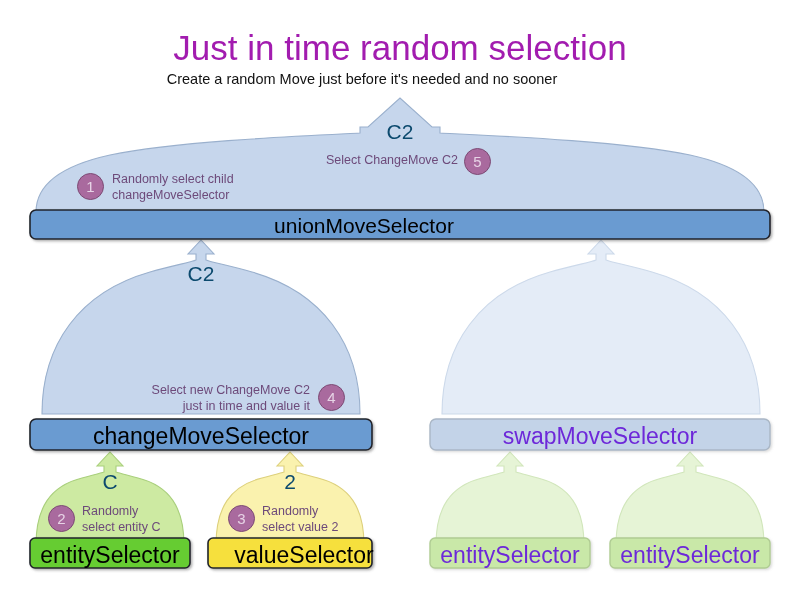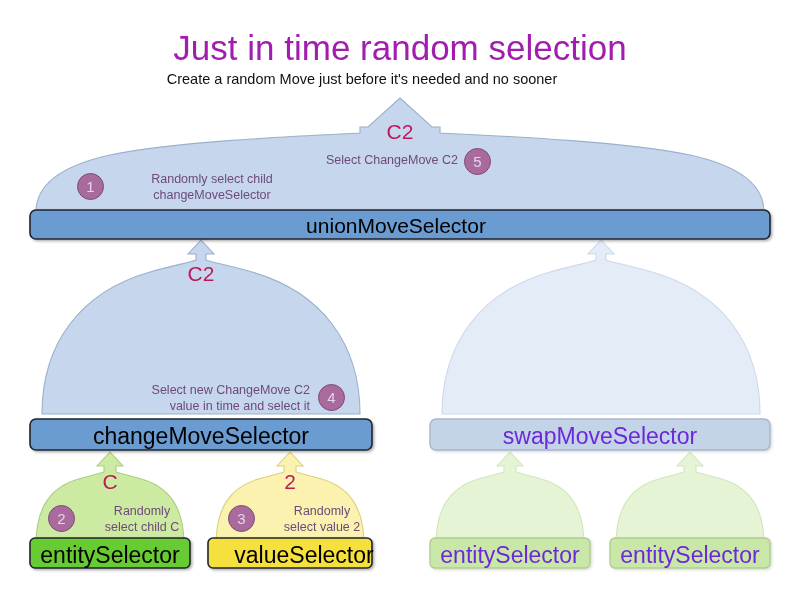--- a/index.html
+++ b/index.html
@@ -19,21 +19,20 @@
   }
   svg.layer {
     position: absolute;
     left: 0; top: 0;
     width: 800px; height: 600px;
   }
   .txt {
     position: absolute;
     white-space: pre;
     line-height: 1.15;
-    text-align: center;
   }
   
   .title {
     left: 0; top: 28px;
     width: 800px;
     text-align: center;
     font-size: 35px;
     color: #a21caf;
   }
   .subtitle {
@@ -46,21 +45,21 @@
   .warning {
     left: 400px; top: 96px;
     width: 390px;
     text-align: center;
     font-size: 19px;
     color: #b01616;
   }
   
   .movelabel {
     font-size: 21px;
-    color: #be185d;
+    color: #0c4a6e;
     text-align: center;
   }
   
   .boxlabel {
     text-align: center;
     font-size: 21px;
     color: #000000;
   }
   .boxlabel.big { font-size: 23px; }
   .boxlabel.faded { color: #6d28d9; }
@@ -204,40 +203,40 @@
   </svg>
 
   <div class="txt title">Just in time random selection</div>
   <div class="txt subtitle">Create a random Move just before it's needed and no sooner</div>
 
   <div class="txt movelabel" style="left:360px; top:120px; width:80px;">C2</div>
   <div class="txt movelabel" style="left:161px; top:262px; width:80px;">C2</div>
   <div class="txt movelabel" style="left:80px; top:470px; width:60px;">C</div>
   <div class="txt movelabel" style="left:260px; top:470px; width:60px;">2</div>
 
-  <div class="txt boxlabel" style="left:44px; top:214px; width:704px;">unionMoveSelector</div>
+  <div class="txt boxlabel" style="left:12px; top:214px; width:704px;">unionMoveSelector</div>
   <div class="txt boxlabel big" style="left:30px; top:423px; width:342px;">changeMoveSelector</div>
   <div class="txt boxlabel big faded" style="left:430px; top:423px; width:340px;">swapMoveSelector</div>
   <div class="txt boxlabel big" style="left:30px; top:542px; width:160px;">entitySelector</div>
   <div class="txt boxlabel big" style="left:208px; top:542px; width:192px;">valueSelector</div>
   <div class="txt boxlabel big faded" style="left:430px; top:542px; width:160px;">entitySelector</div>
   <div class="txt boxlabel big faded" style="left:610px; top:542px; width:160px;">entitySelector</div>
 
   <div class="badge" style="left:77px; top:173px;">1</div>
   <div class="txt callout" style="left:112px; top:172px; width:200px;">Randomly select child</div>
   <div class="txt callout" style="left:112px; top:188px; width:200px;">changeMoveSelector</div>
 
   <div class="badge" style="left:464px; top:148px;">5</div>
   <div class="txt callout r" style="left:300px; top:153px; width:158px;">Select ChangeMove C2</div>
 
   <div class="badge" style="left:318px; top:384px;">4</div>
   <div class="txt callout r" style="left:110px; top:383px; width:200px;">Select new ChangeMove C2</div>
-  <div class="txt callout r" style="left:110px; top:399px; width:200px;">value in time and select it</div>
+  <div class="txt callout r" style="left:110px; top:399px; width:200px;">just in time and value it</div>
 
   <div class="badge" style="left:48px; top:505px;">2</div>
   <div class="txt callout" style="left:82px; top:504px; width:120px;">Randomly</div>
-  <div class="txt callout" style="left:82px; top:520px; width:120px;">select child C</div>
+  <div class="txt callout" style="left:82px; top:520px; width:120px;">select entity C</div>
 
   <div class="badge" style="left:228px; top:505px;">3</div>
   <div class="txt callout" style="left:262px; top:504px; width:120px;">Randomly</div>
   <div class="txt callout" style="left:262px; top:520px; width:120px;">select value 2</div>
 
 </div>
 
 </body></html>

